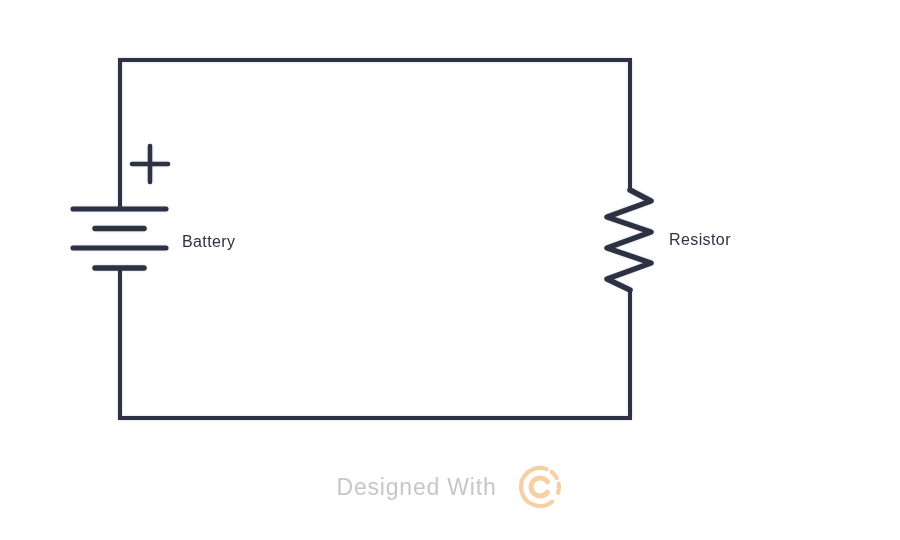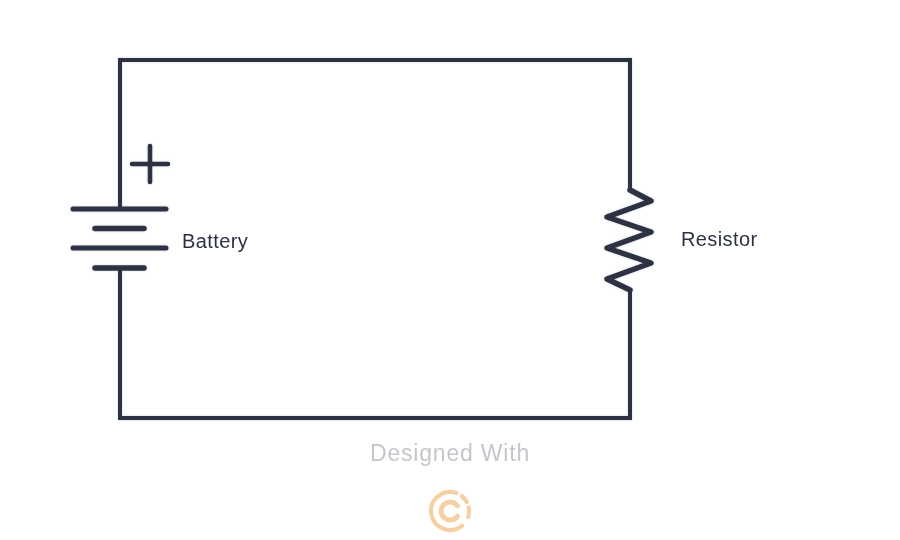--- a/index.html
+++ b/index.html
@@ -14,39 +14,38 @@
   }
 
   .circuit-svg {
     position: absolute;
     left: 0; top: 0;
     filter: drop-shadow(0 0 1px #ccd0da);
   }
 
   .component-label {
     position: absolute;
-    font-size: 20px;
+    font-size: 16px;
     letter-spacing: 0.4px;
     color: #2d3243;
     line-height: 25px;
     white-space: nowrap;
   }
   .battery-label { left: 182px; top: 229px; }
-  .resistor-label { left: 669px; top: 227px; margin-left: 12px; }
+  .resistor-label { left: 669px; top: 227px; }
 
   .footer {
     position: absolute;
     left: 0; right: 0;
     top: 464px;
     height: 46px;
     display: flex;
     align-items: center;
     justify-content: center;
     gap: 21px;
-    flex-direction: column;
   }
   .footer .wm-text {
     font-size: 23px;
     letter-spacing: 0.8px;
     color: #c5c6cb;
     white-space: nowrap;
   }
   .footer .logo { flex: 0 0 auto; display: block; }
 </style>
 </head>

